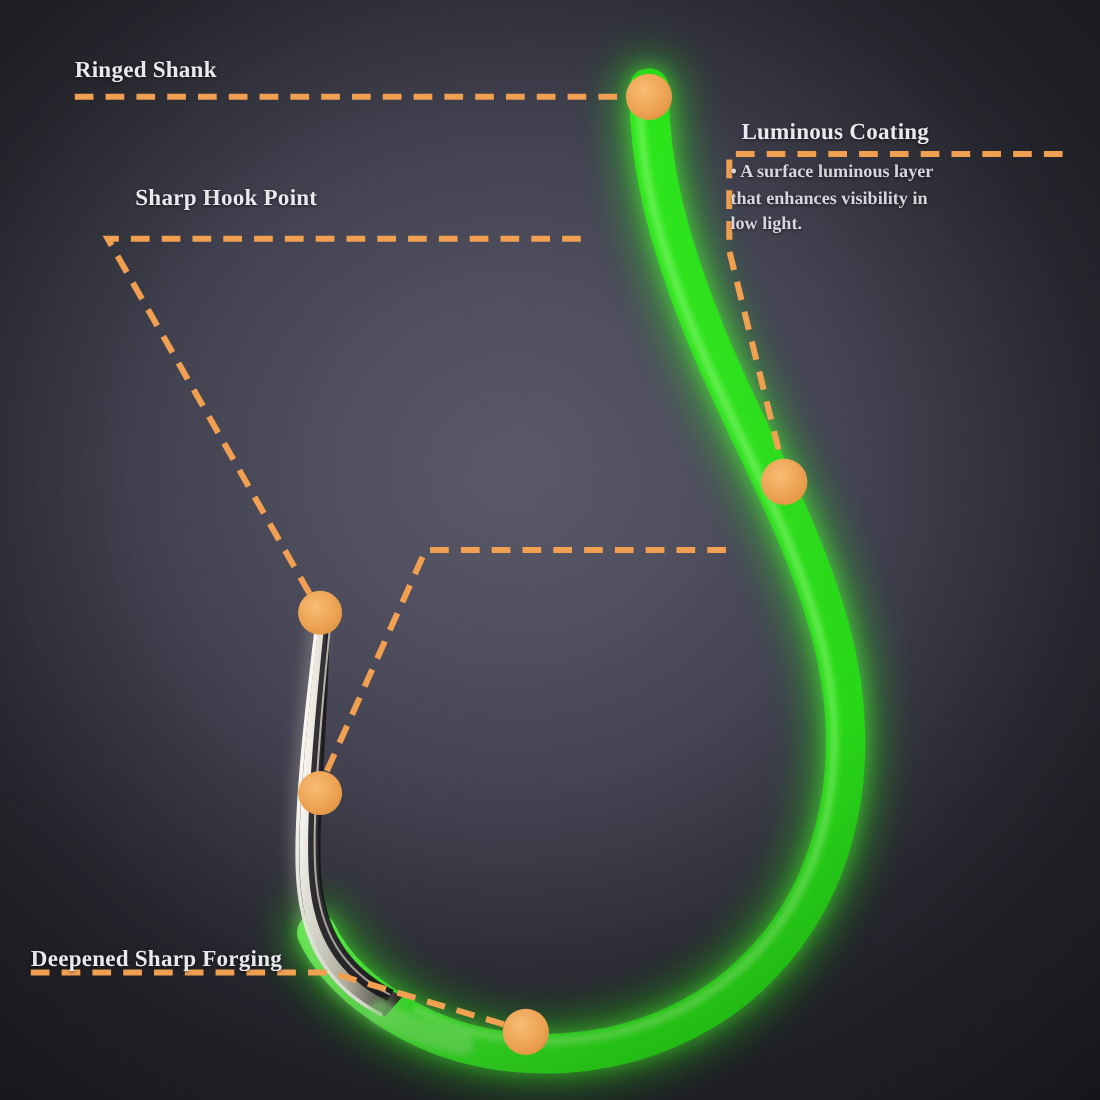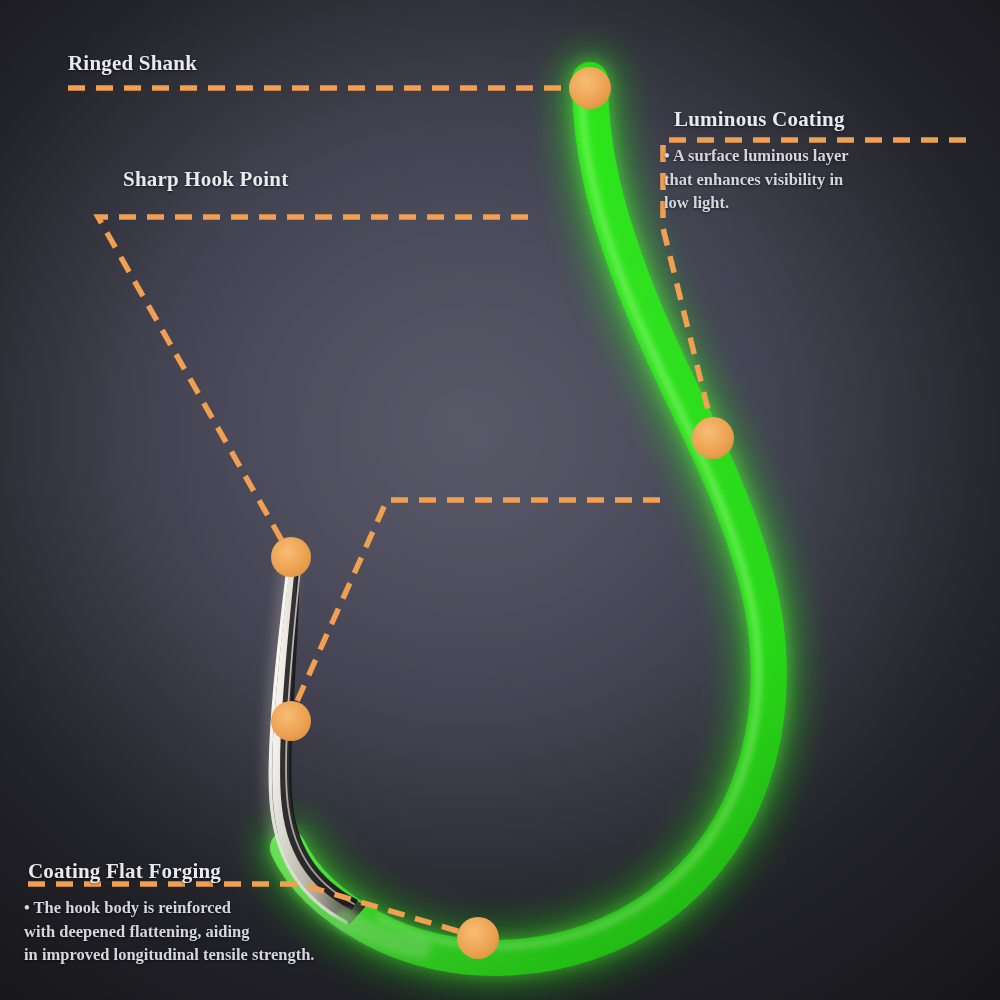--- a/index.html
+++ b/index.html
@@ -243,20 +243,17 @@
   <div class="ann" id="ann-sharp-point">
     <div class="ann-title">Sharp Hook Point</div>
     <div class="ann-underline-gap"></div>
   </div>
 
   <div class="ann" id="ann-barb">
     <div class="ann-underline-gap"></div>
   </div>
 
   <div class="ann" id="ann-forging">
-    <div class="ann-title">Coating Flat Forging</div>
-    <div class="ann-underline-gap"></div>
-    <div class="ann-body">• The hook body is reinforced
-with deepened flattening, aiding
-in improved longitudinal tensile strength.</div>
+    <div class="ann-title">Deepened Sharp Forging</div>
+    <div class="ann-underline-gap"></div>
   </div>
 
 </div>
 
 </body></html>

